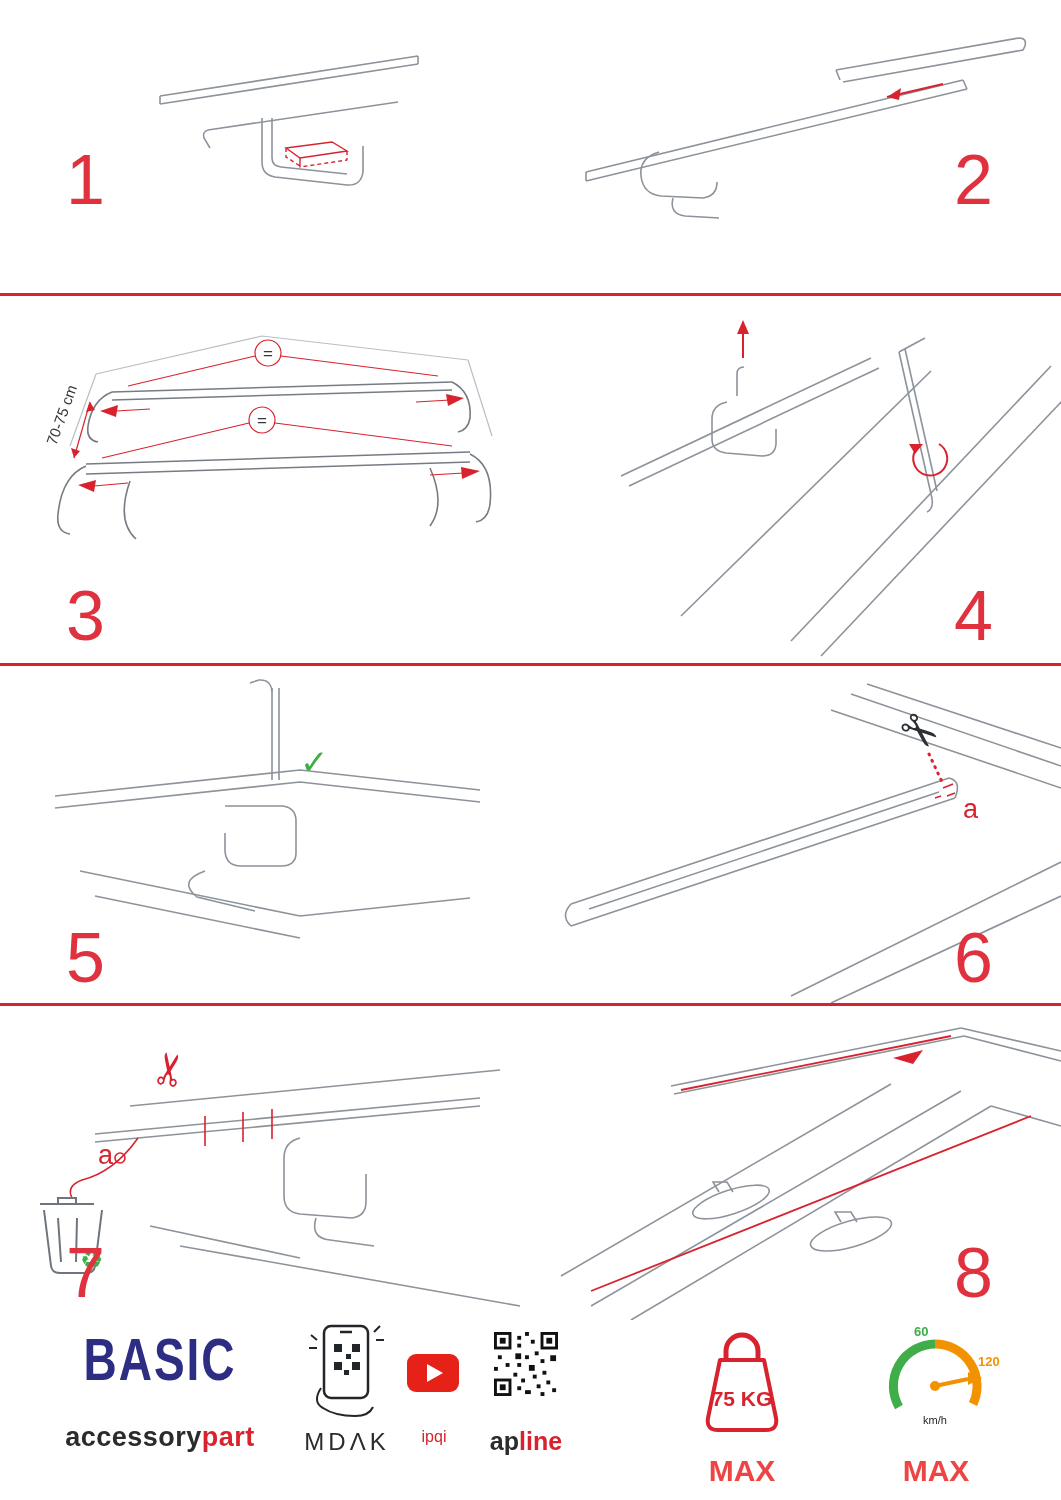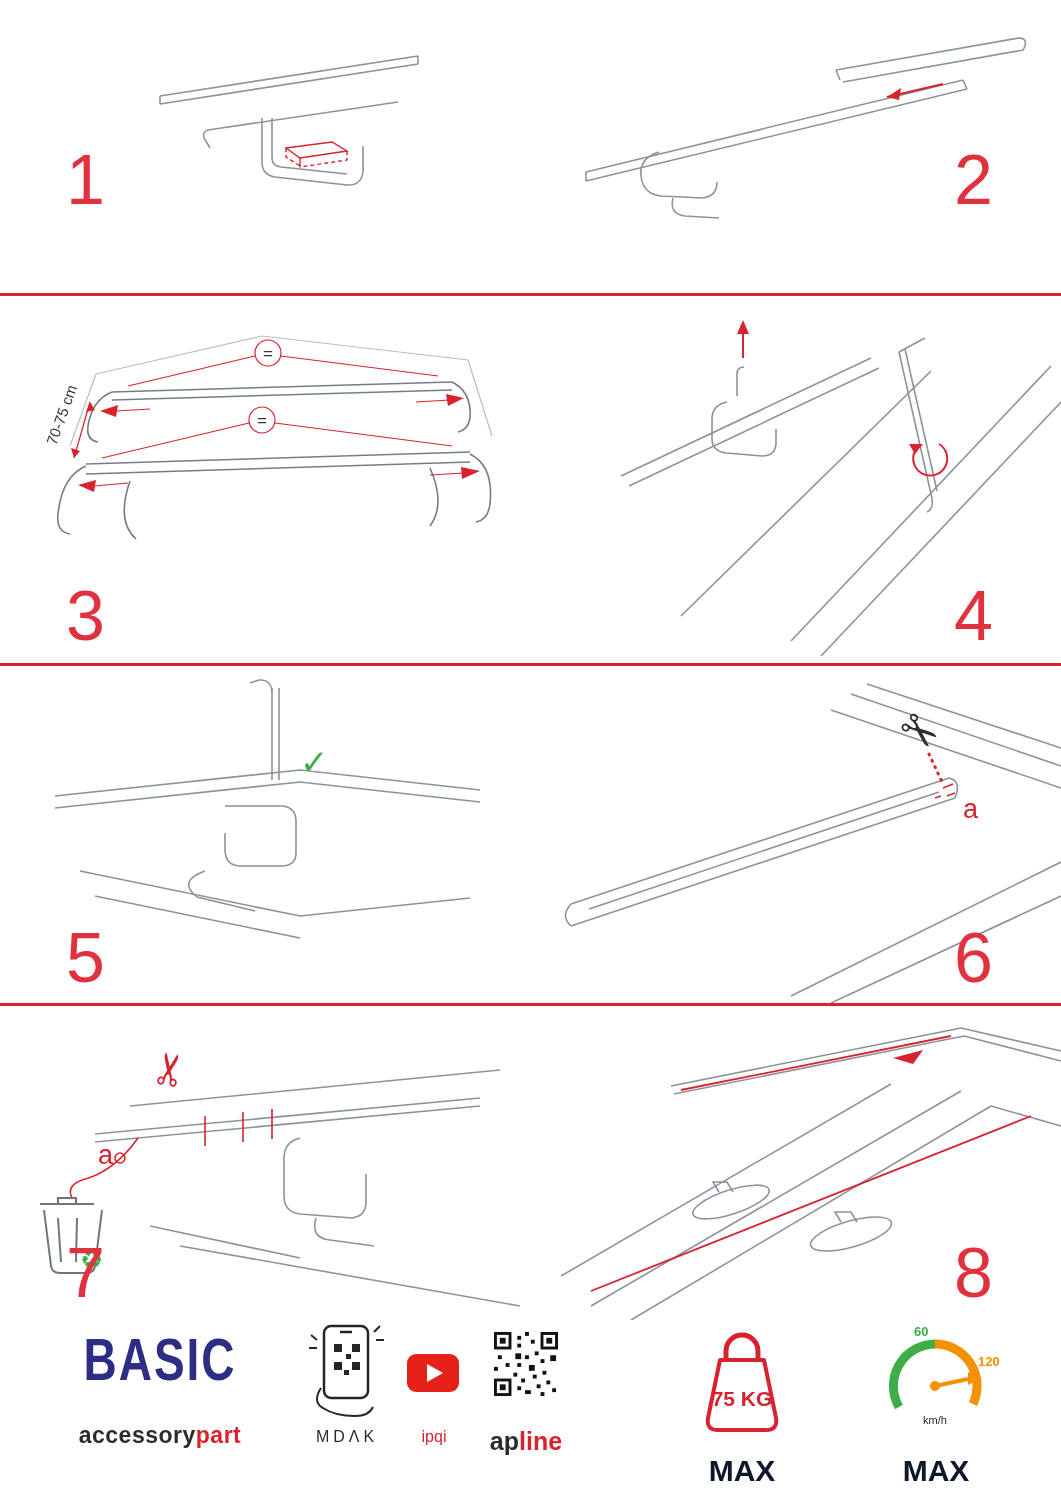--- a/index.html
+++ b/index.html
@@ -9,29 +9,29 @@
   .half{position:absolute;top:0;height:100%;width:530px;}
   .half.left{left:0;}
   .half.right{left:531px;}
   .divider{position:absolute;left:0;width:1061px;height:3px;background:#d8232f;}
   .illu{position:absolute;left:0;top:0;width:100%;height:100%;}
   .step-num{position:absolute;font-size:70px;font-weight:400;color:#e0323e;line-height:1;}
   .num-left{left:66px;}
   .num-right{right:68px;}
   .footer{position:absolute;left:0;top:1320px;width:860px;height:180px;}
   .brand-name{position:absolute;left:70px;top:4px;width:180px;text-align:center;font-size:46px;font-weight:700;color:#2d2e83;letter-spacing:2px;transform:scaleY(1.3);transform-origin:top center;}
-  .brand-sub{position:absolute;left:50px;top:102px;width:220px;text-align:center;font-size:23px;font-weight:700;letter-spacing:.5px;}
+  .brand-sub{position:absolute;left:50px;top:102px;width:220px;text-align:center;font-size:27px;font-weight:700;letter-spacing:.5px;}
   .b{color:#2b2b2b;}
   .r{color:#d8232f;}
   .f-icon{position:absolute;}
   .f-label{position:absolute;text-align:center;}
-  .label-app{left:292px;top:108px;width:110px;font-size:16px;letter-spacing:4px;color:#2b2b2b;font-weight:500;}
+  .label-app{left:292px;top:108px;width:110px;font-size:24px;letter-spacing:4px;color:#2b2b2b;font-weight:500;}
   .label-yt{left:404px;top:108px;width:60px;font-size:16px;color:#d8232f;font-weight:500;}
   .label-qr{left:478px;top:107px;width:96px;font-size:25px;font-weight:700;}
-  .label-max{font-size:30px;font-weight:600;color:#0f172a;}
+  .label-max{font-size:30px;font-weight:600;color:#ef4444;}
   .max-weight{left:692px;top:134px;width:100px;}
   .max-speed{left:878px;top:134px;width:116px;}
 </style>
 </head>
 <body>
 
 <div class="page">
 
   <section class="row" style="top:0;height:293px">
     <div class="half left">

